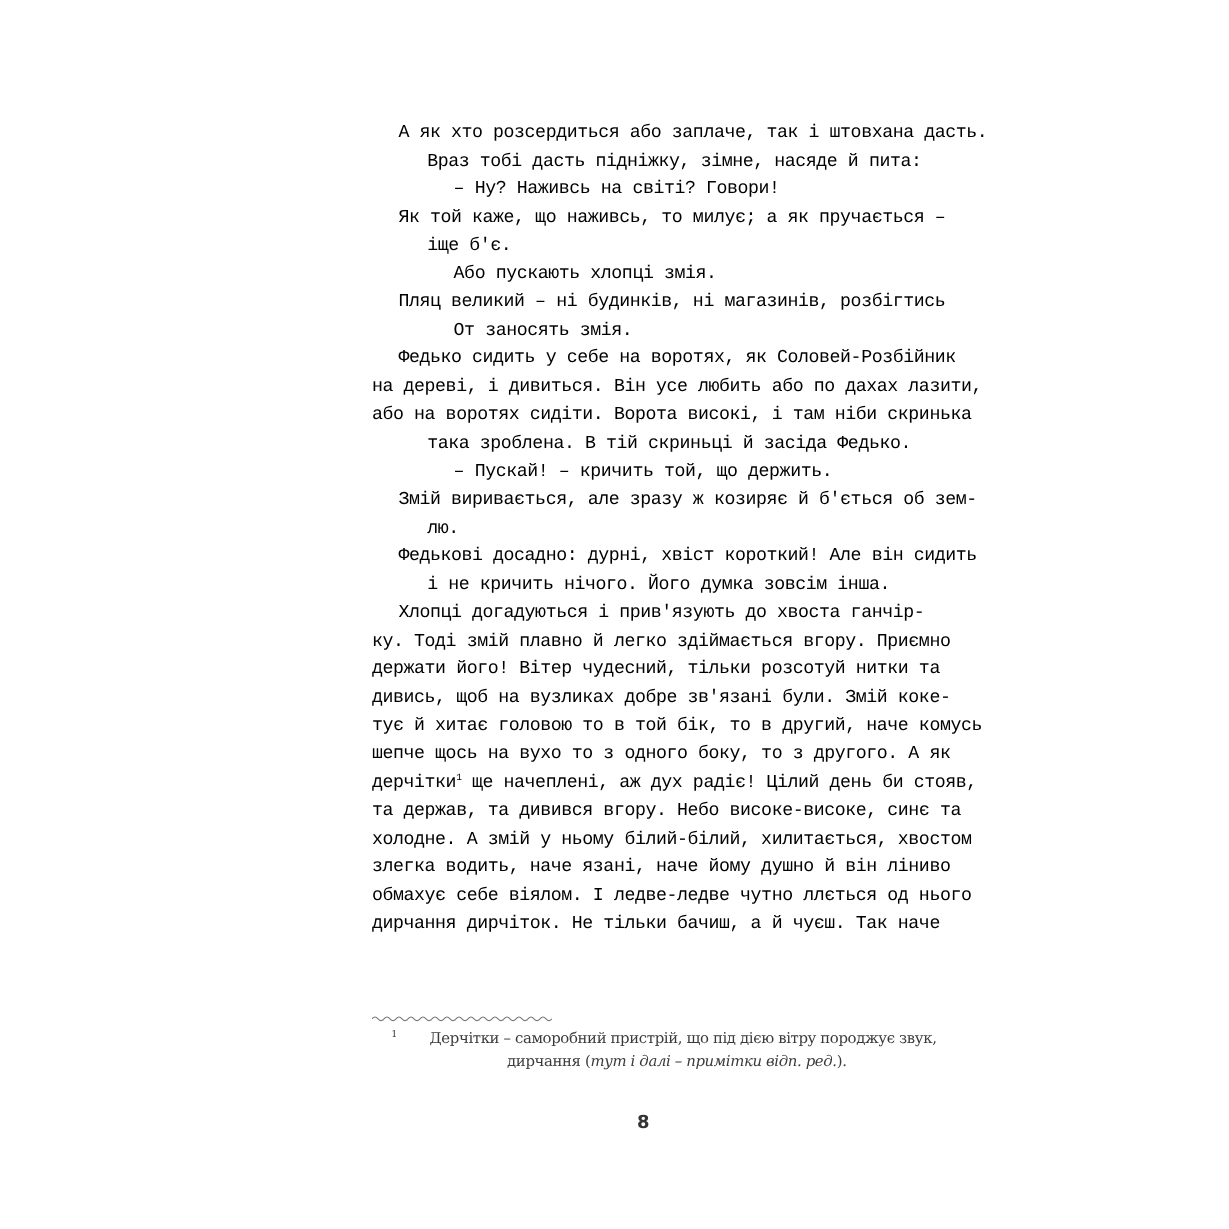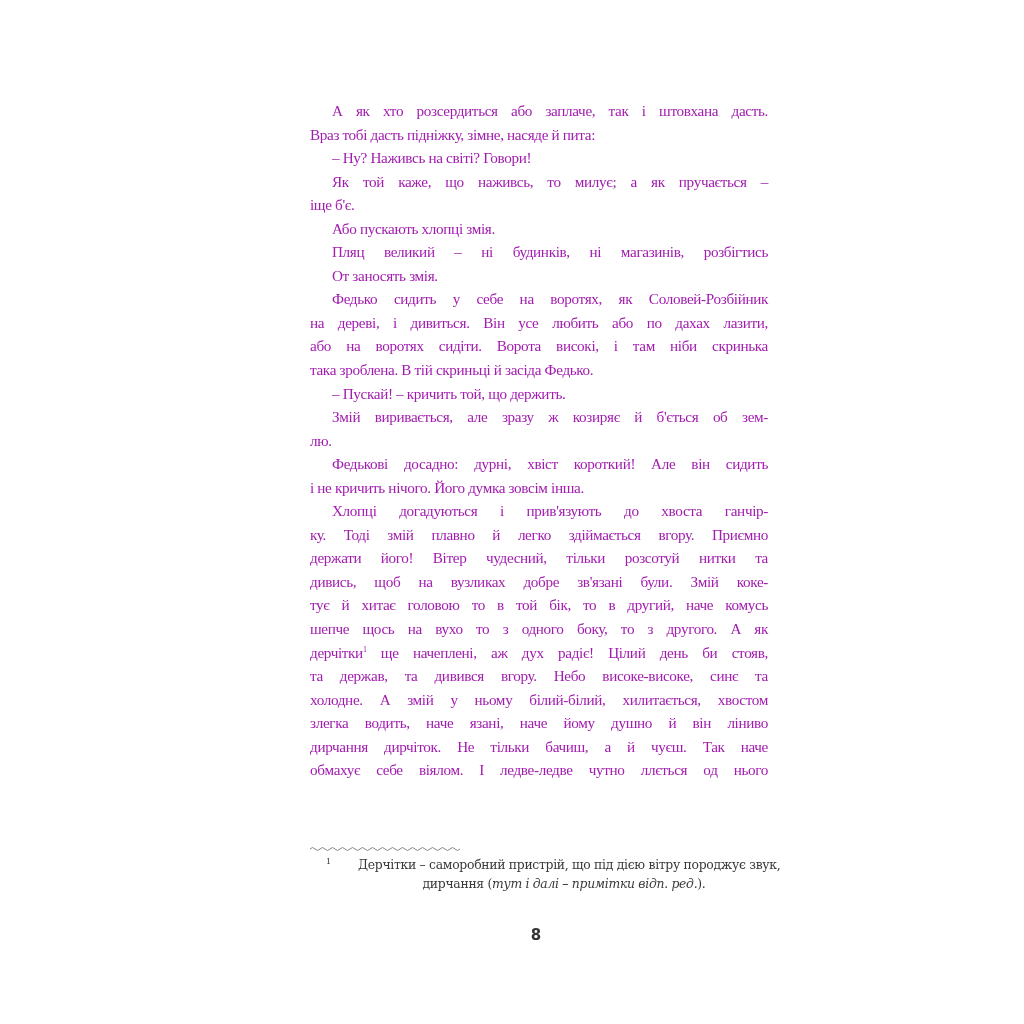--- a/index.html
+++ b/index.html
@@ -5,36 +5,36 @@
   html, body { margin: 0; padding: 0; background: #ffffff; }
   body { width: 1024px; height: 1024px; position: relative; overflow: hidden; }
   .page {
     position: absolute; left: 0; top: 0; width: 1024px; height: 1024px; background: #fff;
   }
   .body-text {
     position: absolute;
     left: 310px;
     top: 99px;
     width: 458px;
-    font-family: Liberation Serif, serif;
+    font-family: Liberation Mono, monospace;
     font-size: 15.2px;
     line-height: 23.55px;
-    color: #a21caf;
+    color: #000000;
   }
   .line {
     display: block;
     white-space: nowrap;
     text-align: justify;
     text-align-last: justify;
     height: 23.55px;
     overflow: visible;
     letter-spacing: -0.35px;
   }
   .line.indent { padding-left: 22px; }
-  .line.last { text-align-last: left; }
+  .line.last { text-align-last: left; margin-left: 46px; }
   sup.fn { font-size: 8px; vertical-align: 6px; line-height: 0; }
   .wavy {
     position: absolute; left: 310px; top: 845px; width: 150px; height: 8px;
   }
   .footnote {
     position: absolute;
     left: 326px;
     top: 855px;
     width: 444px;
     font-family: "DejaVu Serif", "Liberation Serif", serif;
@@ -79,22 +79,22 @@
     <span class="line indent">Хлопці догадуються і прив'язують до хвоста ганчір-</span>
     <span class="line">ку. Тоді змій плавно й легко здіймається вгору. Приємно</span>
     <span class="line">держати його! Вітер чудесний, тільки розсотуй нитки та</span>
     <span class="line">дивись, щоб на вузликах добре зв'язані були. Змій коке-</span>
     <span class="line">тує й хитає головою то в той бік, то в другий, наче комусь</span>
     <span class="line">шепче щось на вухо то з одного боку, то з другого. А як</span>
     <span class="line"><span>дерчітки</span><sup class="fn">1</sup><span> ще начеплені, аж дух радіє! Цілий день би стояв,</span></span>
     <span class="line">та держав, та дивився вгору. Небо високе-високе, синє та</span>
     <span class="line">холодне. А змій у ньому білий-білий, хилитається, хвостом</span>
     <span class="line">злегка водить, наче язані, наче йому душно й він ліниво</span>
+    <span class="line">обмахує себе віялом. І ледве-ледве чутно ллється од нього</span>
     <span class="line">дирчання дирчіток. Не тільки бачиш, а й чуєш. Так наче</span>
-    <span class="line">обмахує себе віялом. І ледве-ледве чутно ллється од нього</span>
   </div>
 
   <svg class="wavy" viewBox="0 0 150 8" preserveAspectRatio="none">
     <path d="M0 4 Q2.5 1 5 4 T10 4 T15 4 T20 4 T25 4 T30 4 T35 4 T40 4 T45 4 T50 4 T55 4 T60 4 T65 4 T70 4 T75 4 T80 4 T85 4 T90 4 T95 4 T100 4 T105 4 T110 4 T115 4 T120 4 T125 4 T130 4 T135 4 T140 4 T145 4 T150 4" fill="none" stroke="#777" stroke-width="0.9"></path>
   </svg>
 
   <div class="footnote">
     <span class="fn-mark">1</span>
     <span class="fn-text">
       <span class="l j">Дерчітки – саморобний пристрій, що під дією вітру породжує звук,</span>

